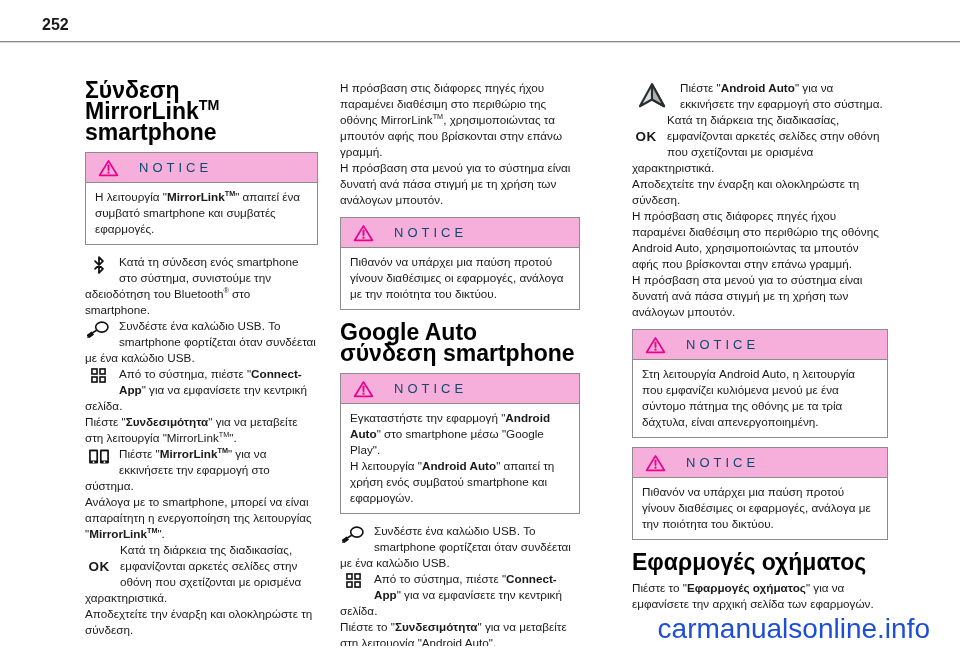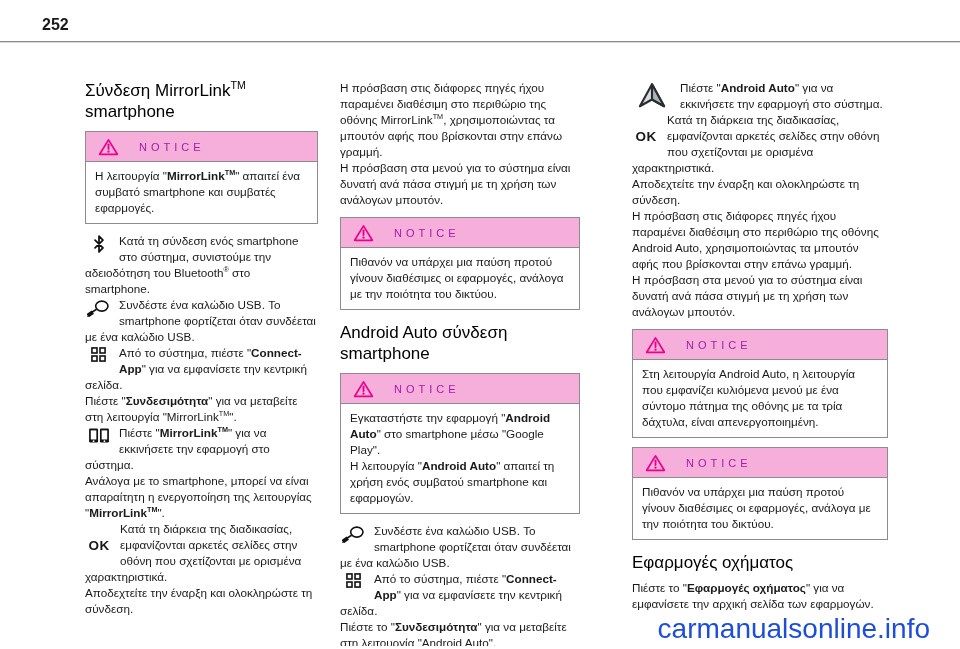--- a/index.html
+++ b/index.html
@@ -7,32 +7,32 @@
     width:960px;height:649px;position:relative;overflow:hidden;
     background:#ffffff;color:#1a1a1a;
     font-family:"Liberation Sans","DejaVu Sans",sans-serif;
   }
   .page-number{position:absolute;left:42px;top:16px;font-size:16px;font-weight:bold;}
   .top-rule{position:absolute;left:0;top:41px;width:960px;height:1px;background:#8a8a8a;border-bottom:1px solid #d8d8d8;}
   .col{position:absolute;top:80px;height:566px;overflow:hidden;font-size:11.7px;line-height:16px;}
   #col1{left:85px;width:233px;}
   #col2{left:340px;width:240px;}
   #col3{left:632px;width:256px;}
-  h2{font-size:17px;line-height:21px;margin:12px 0 7px;color:#000;font-weight:normal;}
+  h2{font-size:23px;line-height:21px;margin:12px 0 7px;color:#000;font-weight:bold;}
   .col h2:first-child{margin-top:0;}
   .para{margin:0;}
   .b{font-weight:bold;}
   sup{font-size:0.62em;line-height:0;vertical-align:super;}
   .picon{float:left;width:27px;min-height:14px;margin:2px 7px 1px 0;text-align:center;}
   .picon svg{display:inline-block;vertical-align:top;}
   .picon.ok-icon{font-weight:bold;font-size:13.5px;letter-spacing:0.5px;width:28px;margin-top:17px;}
   .picon.android-auto-icon{width:40px;margin-right:8px;}
   .notice{border:1px solid #8c8c8c;margin:9px 0;background:#fff;}
   .nhead{display:flex;align-items:center;gap:10px;background:#f6aedb;padding:4px 9px;border-bottom:1px solid #8c8c8c;}
-  .ntitle{font-size:11px;letter-spacing:4px;color:#a21caf;}
+  .ntitle{font-size:13px;letter-spacing:4px;color:#0c4a6e;}
   .nbody{padding:6px 9px 7px;}
   .nbody p{margin:0;}
   .watermark{position:absolute;right:30px;bottom:4px;font-size:28px;color:#1d4ed8;white-space:nowrap;}
 </style>
 </head>
 <body>
 
 <div class="page-number">252</div>
 <div class="top-rule"></div>
 
@@ -93,21 +93,21 @@
             <path d="M12 2.2 L22.3 19 H1.7 Z" fill="none" stroke="#ec008c" stroke-width="2" stroke-linejoin="round"></path>
             <path d="M12 7.4 V12.8" stroke="#ec008c" stroke-width="2.2" stroke-linecap="round"></path>
             <circle cx="12" cy="15.9" r="1.35" fill="#ec008c"></circle>
           </svg></span>
         <span class="ntitle">NOTICE</span>
       </div>
       <div class="nbody">
         <p><span>Πιθανόν να υπάρχει μια παύση προτού γίνουν διαθέσιμες οι εφαρμογές, ανάλογα με την ποιότητα του δικτύου.</span></p>
       </div>
     </div>
-    <h2><span>Android Auto σύνδεση smartphone</span></h2>
+    <h2><span>Google Auto σύνδεση smartphone</span></h2>
     <div class="notice">
       <div class="nhead">
         <span class="picon warning-triangle-icon"><svg viewBox="0 0 24 21" width="21" height="18">
             <path d="M12 2.2 L22.3 19 H1.7 Z" fill="none" stroke="#ec008c" stroke-width="2" stroke-linejoin="round"></path>
             <path d="M12 7.4 V12.8" stroke="#ec008c" stroke-width="2.2" stroke-linecap="round"></path>
             <circle cx="12" cy="15.9" r="1.35" fill="#ec008c"></circle>
           </svg></span>
         <span class="ntitle">NOTICE</span>
       </div>
       <div class="nbody">

